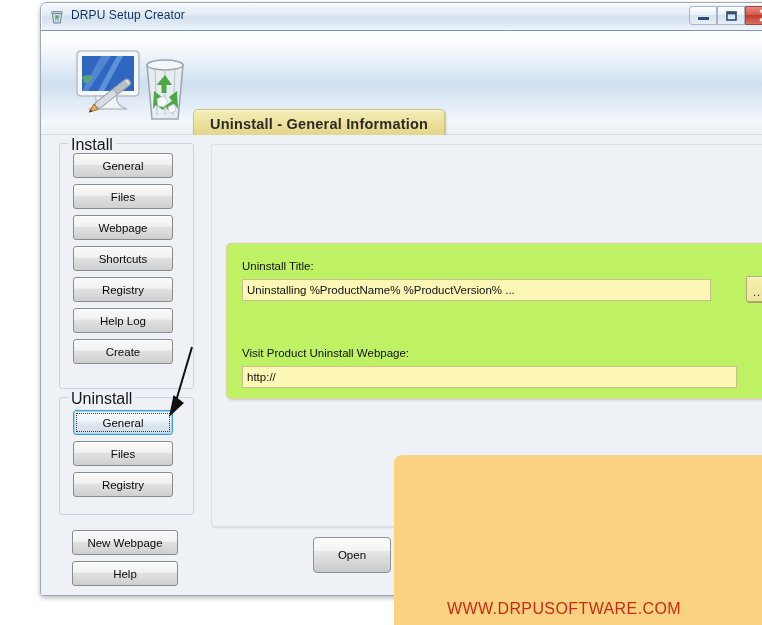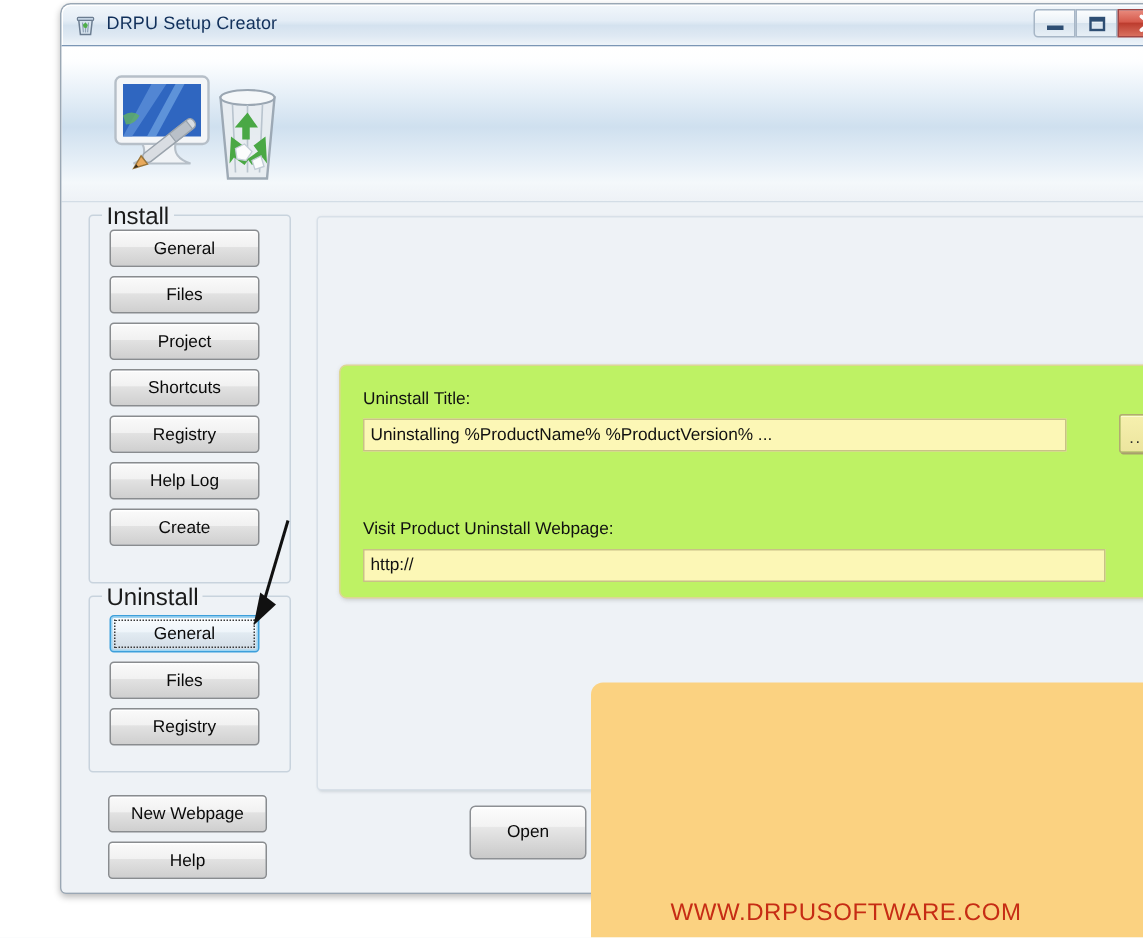--- a/index.html
+++ b/index.html
@@ -411,35 +411,38 @@
           <path d="M94 28 L101 38 L95.5 38 L95.5 46 L90.5 46 L90.5 38 L85.5 38 Z"></path>
           <path d="M83 44 L91 50 L88 54 L95 59 L92 63 L85 58 L82 62 Z"></path>
           <path d="M106 44 L98 50 L101 54 L94 59 L97 63 L104 58 L107 62 Z"></path>
         </g>
 
         <path d="M86 52 L92 49 L97 54 L93 60 L87 59 Z" fill="#fbfcfd" stroke="#c3cdd6" stroke-width="0.9"></path>
         <path d="M97 60 L103 57 L105 64 L99 66 Z" fill="#fbfcfd" stroke="#c3cdd6" stroke-width="0.9"></path>
       </svg>
     </span>
 
+    <div id="page-banner">
+      <span id="page-banner-text">Uninstall - General Information</span>
+    </div>
   </div>
 
   <div id="body-area">
 
     <div class="groupbox" id="group-install">
       <span class="groupbox-label">Install</span>
 
       <div class="btn sidebar" id="btn-i-general">
         <span>General</span>
       </div>
       <div class="btn sidebar" id="btn-i-files">
         <span>Files</span>
       </div>
       <div class="btn sidebar" id="btn-i-dialogs">
-        <span>Project</span>
+        <span>Webpage</span>
       </div>
       <div class="btn sidebar" id="btn-i-shortcuts">
         <span>Shortcuts</span>
       </div>
       <div class="btn sidebar" id="btn-i-registry">
         <span>Registry</span>
       </div>
       <div class="btn sidebar" id="btn-i-savelog">
         <span>Help Log</span>
       </div>

